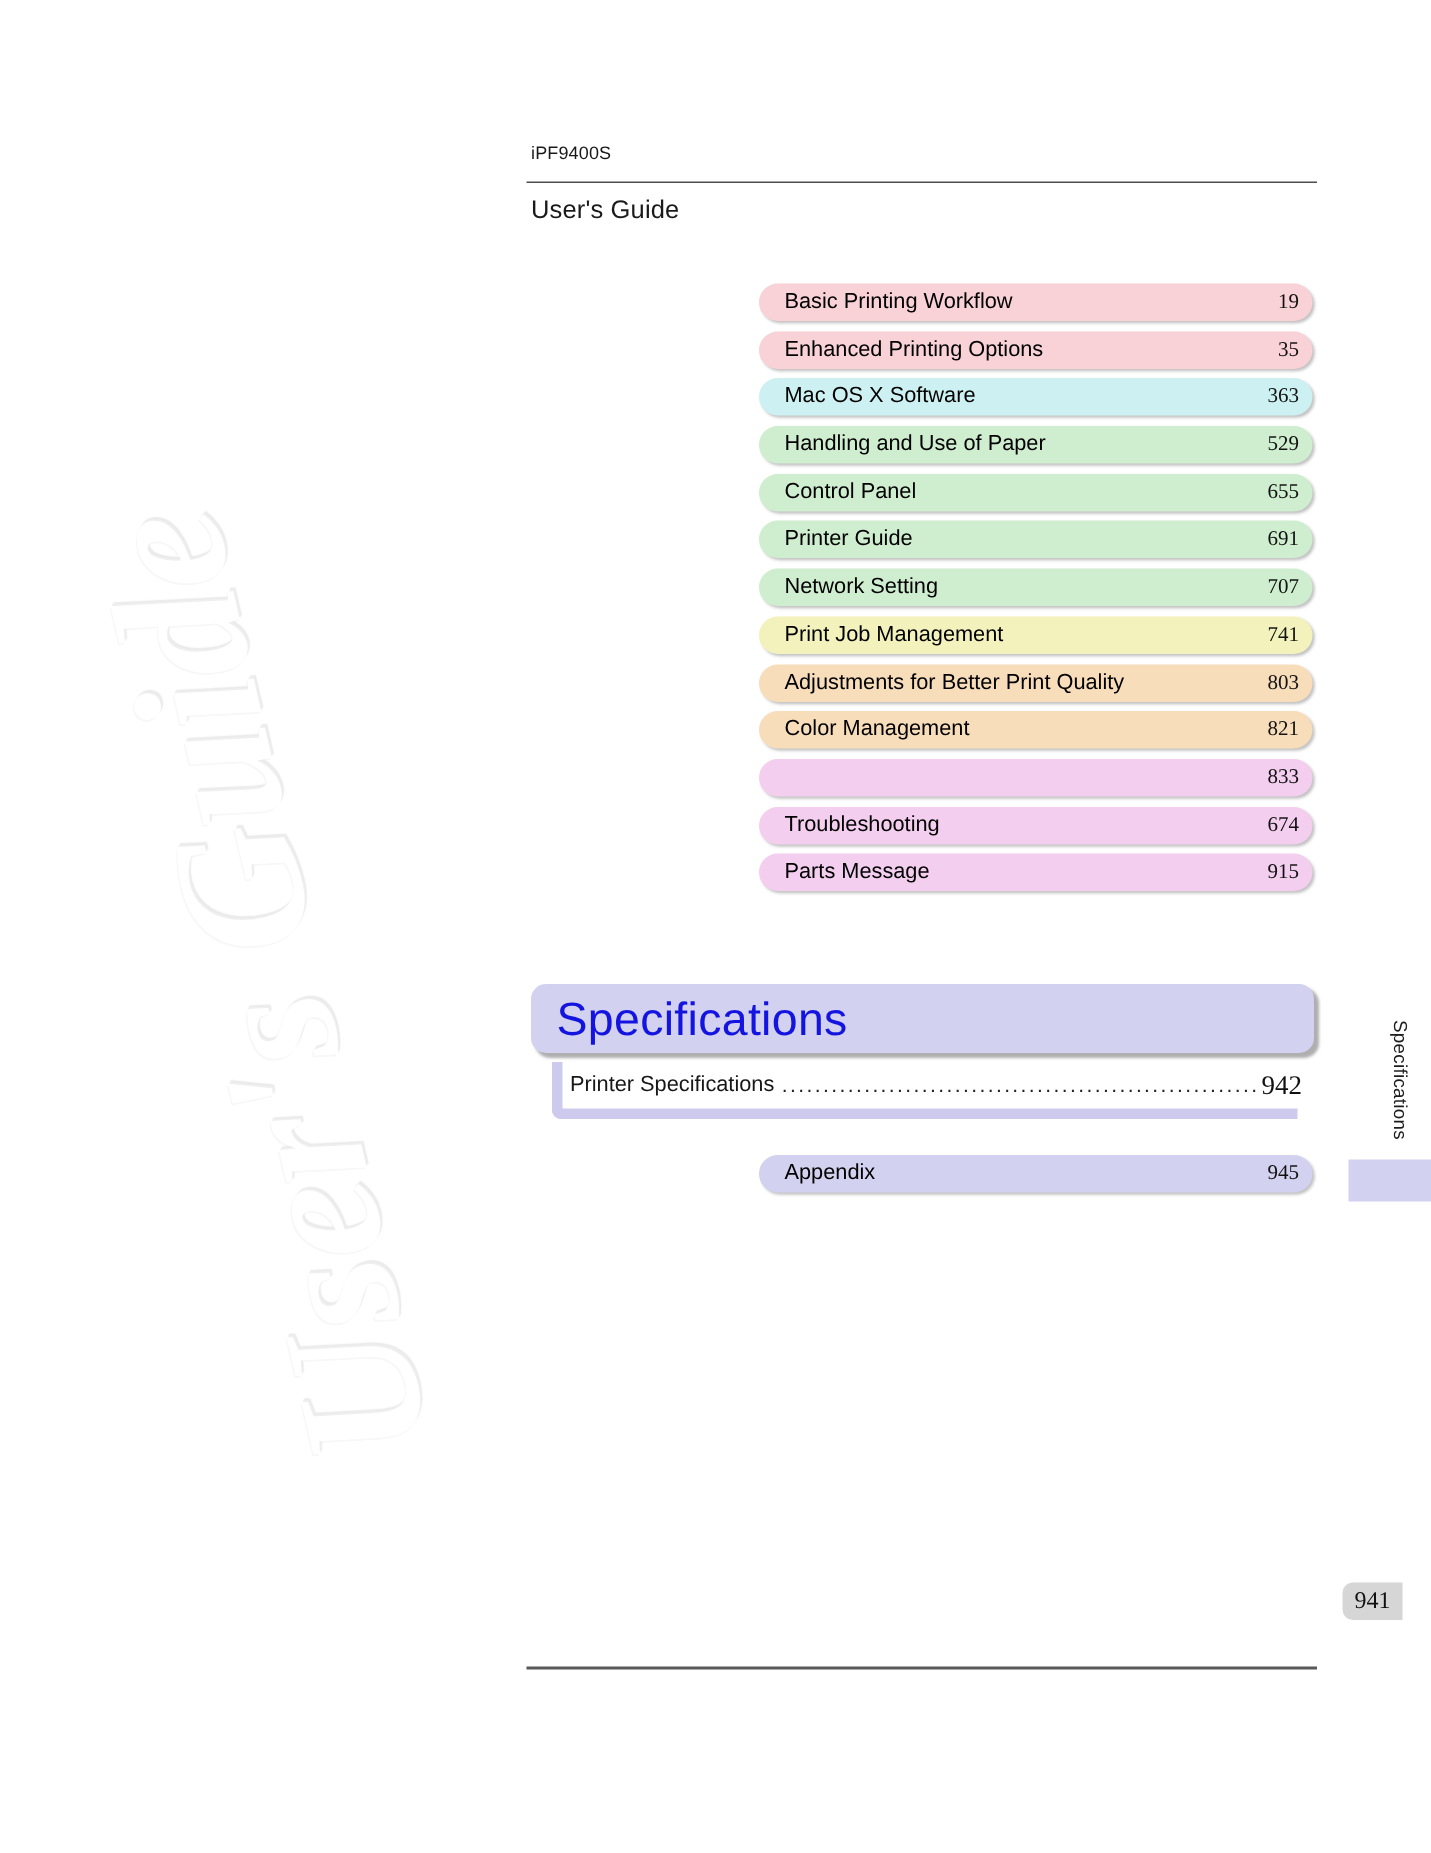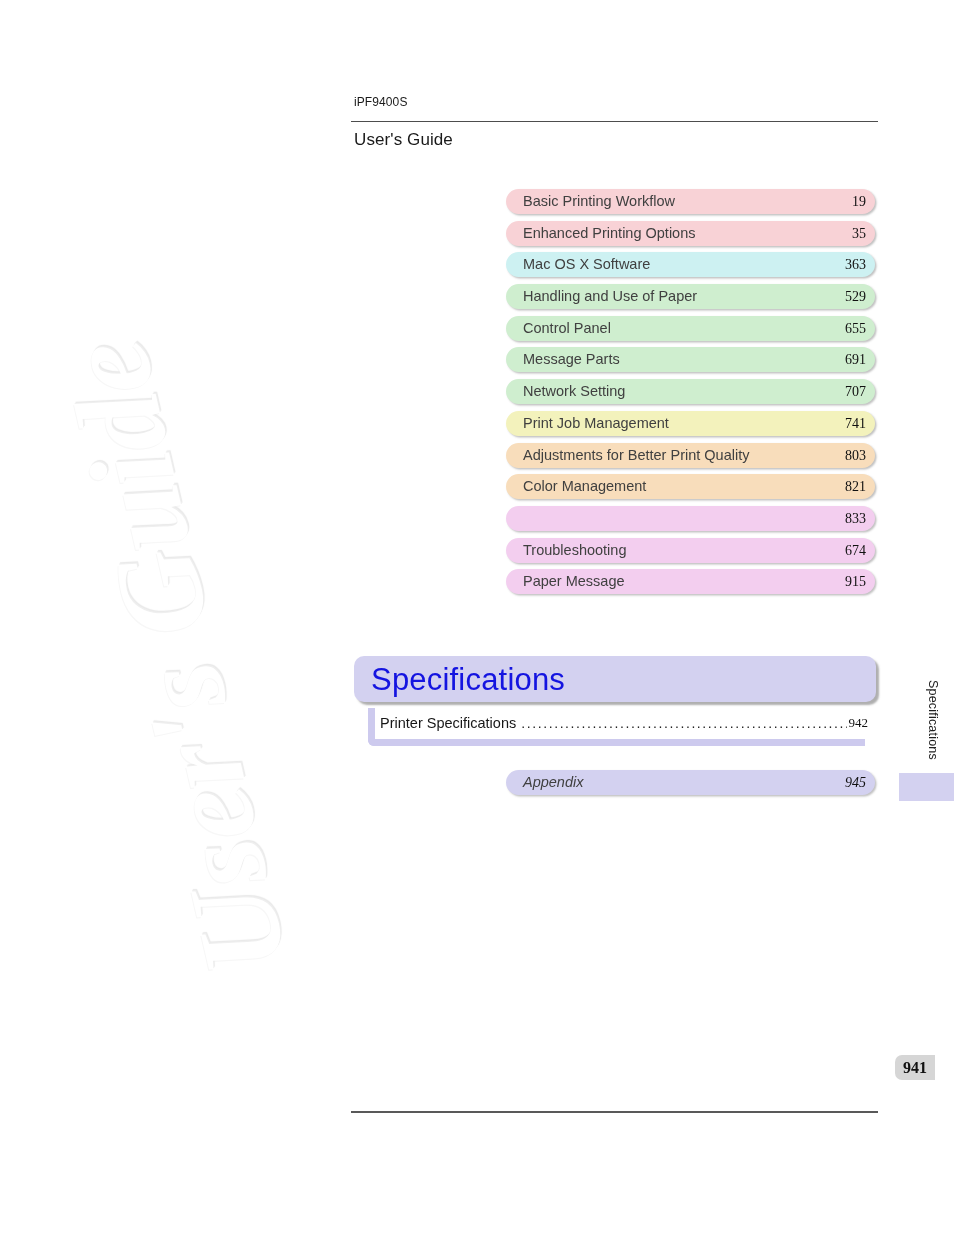--- a/index.html
+++ b/index.html
@@ -85,21 +85,21 @@
     border-radius: 13px;
     box-shadow: 1.5px 1.5px 2px rgba(120,120,120,0.45);
   }
   .chapter-row .ch-label {
     position: absolute;
     left: 17px;
     top: 0;
     height: 25px;
     line-height: 25px;
     font-size: 14.5px;
-    color: #404040;
+    color: #000000;
   }
   .chapter-row .ch-page {
     position: absolute;
     right: 9px;
     top: 0;
     height: 25px;
     line-height: 26px;
     font-family: "Liberation Serif", serif;
     font-size: 14px;
     color: #111111;
@@ -167,32 +167,31 @@
     flex: 1 1 auto;
     overflow: hidden;
     white-space: nowrap;
     color: #222;
     margin: 0 2px 0 5px;
     letter-spacing: 1.6px;
     font-size: 14px;
   }
   .toc-entry .toc-page {
     font-family: "Liberation Serif", serif;
-    font-size: 13px;
+    font-size: 18px;
     color: #111;
     padding-right: 8px;
   }
 
   
   .appendix-wrap {
     position: absolute;
     left: 506px;
     top: 770px;
     width: 369px;
-    font-style: italic;
   }
 
   
   .side-tab-label {
     position: absolute;
     right: 14px;
     top: 680px;
     writing-mode: vertical-rl;
     text-orientation: mixed;
     font-size: 12.5px;
@@ -212,21 +211,20 @@
   
   .page-number-box {
     position: absolute;
     left: 895px;
     top: 1055px;
     width: 40px;
     height: 25px;
     background: #d6d6d6;
     border-top-left-radius: 7px;
     border-bottom-left-radius: 7px;
-    font-weight: bold;
   }
   .page-number-box .pg {
     display: block;
     text-align: center;
     line-height: 25px;
     font-family: "Liberation Serif", serif;
     font-size: 16px;
     color: #111;
   }
   .footer-rule {
@@ -266,21 +264,21 @@
       </div>
       <div class="chapter-row" style="background: rgb(207, 238, 207);">
         <span class="ch-label">Handling and Use of Paper</span>
         <span class="ch-page">529</span>
       </div>
       <div class="chapter-row" style="background: rgb(207, 238, 207);">
         <span class="ch-label">Control Panel</span>
         <span class="ch-page">655</span>
       </div>
       <div class="chapter-row" style="background: rgb(207, 238, 207);">
-        <span class="ch-label">Message Parts</span>
+        <span class="ch-label">Printer Guide</span>
         <span class="ch-page">691</span>
       </div>
       <div class="chapter-row" style="background: rgb(207, 238, 207);">
         <span class="ch-label">Network Setting</span>
         <span class="ch-page">707</span>
       </div>
       <div class="chapter-row" style="background: rgb(243, 242, 188);">
         <span class="ch-label">Print Job Management</span>
         <span class="ch-page">741</span>
       </div>
@@ -293,21 +291,21 @@
         <span class="ch-page">821</span>
       </div>
       <div class="chapter-row" style="background: rgb(243, 206, 239);">
         <span class="ch-page">833</span>
       </div>
       <div class="chapter-row" style="background: rgb(243, 206, 239);">
         <span class="ch-label">Troubleshooting</span>
         <span class="ch-page">674</span>
       </div>
       <div class="chapter-row" style="background: rgb(243, 206, 239);">
-        <span class="ch-label">Paper Message</span>
+        <span class="ch-label">Parts Message</span>
         <span class="ch-page">915</span>
       </div>
     </div>
 
   <div class="section-block">
     <div class="section-header">
       <span class="sec-title">Specifications</span>
     </div>
     <div class="section-entries" id="section-entries">
       <div class="bracket-left"></div>

